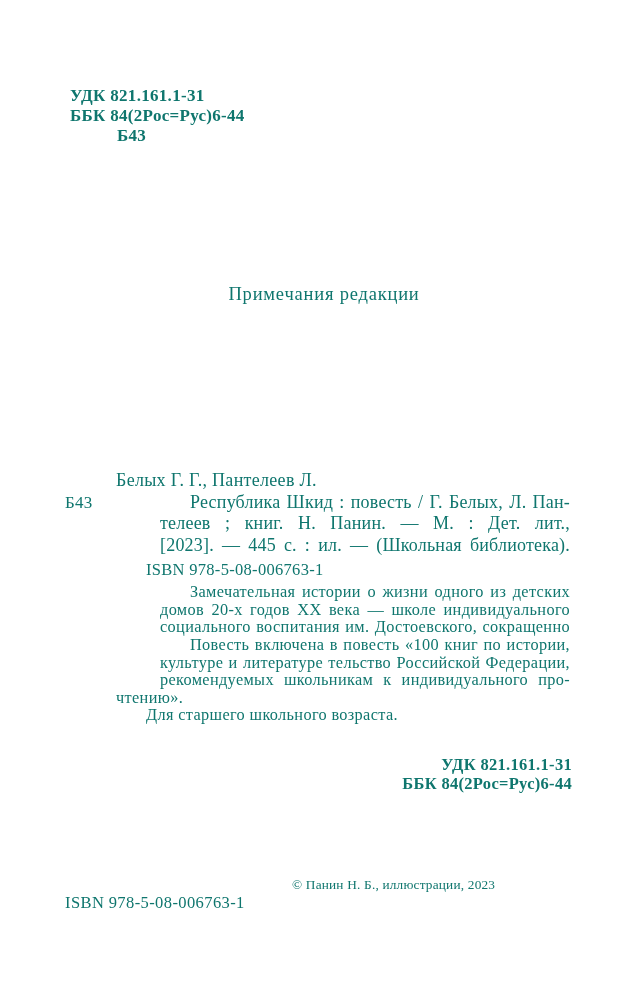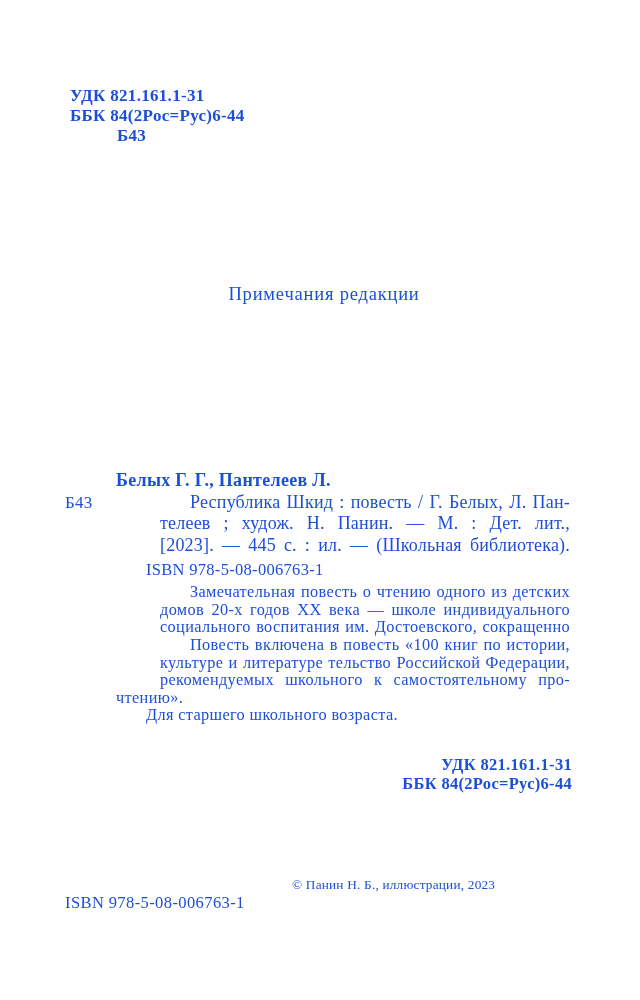--- a/index.html
+++ b/index.html
@@ -7,21 +7,21 @@
     padding: 0;
     background: #ffffff;
   }
   .page {
     position: relative;
     width: 640px;
     height: 1000px;
     background: #ffffff;
     overflow: hidden;
     font-family: "Liberation Serif", "DejaVu Serif", serif;
-    color: #1d4ed8;
+    color: #0f766e;
   }
 
   
   .top-block {
     position: absolute;
     left: 70px;
     top: 86px;
     font-size: 17px;
     line-height: 20px;
     font-weight: bold;
@@ -52,21 +52,21 @@
   .biblio .hang-code {
     position: absolute;
     left: -51px;
     top: 24px;
     font-size: 17px;
     letter-spacing: 0.3px;
   }
   .author-line {
     font-size: 18px;
     line-height: 23px;
-    font-weight: bold;
+    font-weight: normal;
     letter-spacing: 0.3px;
   }
   .cit-line {
     font-size: 18px;
     line-height: 21.4px;
     letter-spacing: 0.2px;
   }
   .isbn-line {
     font-size: 16.5px;
     line-height: 18px;
@@ -135,35 +135,35 @@
     <div class="code-line">Б43</div>
   </div>
 
   <div class="section-title">Примечания редакции</div>
 
   <div class="biblio">
     <div class="hang-code">Б43</div>
     <div class="author-line">Белых Г. Г., Пантелеев Л.</div>
 
     <div class="cit-line jline ind">Республика Шкид : повесть / Г. Белых, Л. Пан-</div>
-    <div class="cit-line jline">телеев ; худож. Н. Панин. — М. : Дет. лит.,</div>
+    <div class="cit-line jline">телеев ; книг. Н. Панин. — М. : Дет. лит.,</div>
     <div class="cit-line jline">[2023]. — 445 с. : ил. — (Школьная библиотека).</div>
 
     <div class="isbn-line">ISBN 978-5-08-006763-1</div>
 
     <div class="annotation">
-      <div class="ann-line jline ind">Замечательная повесть о чтению одного из детских</div>
+      <div class="ann-line jline ind">Замечательная истории о жизни одного из детских</div>
       <div class="ann-line jline">домов 20-х годов XX века — школе индивидуального</div>
       <div class="ann-line jline">социального воспитания им. Достоевского, сокращенно</div>
     </div>
 
     <div>
       <div class="ann-line jline ind">Повесть включена в повесть «100 книг по истории,</div>
       <div class="ann-line jline">культуре и литературе тельство Российской Федерации,</div>
-      <div class="ann-line jline">рекомендуемых школьного к самостоятельному про-</div>
+      <div class="ann-line jline">рекомендуемых школьникам к индивидуального про-</div>
       <div class="ann-line">чтению».</div>
     </div>
 
     <div>
       <div class="ann-line ind">Для старшего школьного возраста.</div>
     </div>
   </div>
 
   <div class="udk-right">
     <div>УДК 821.161.1-31</div>

